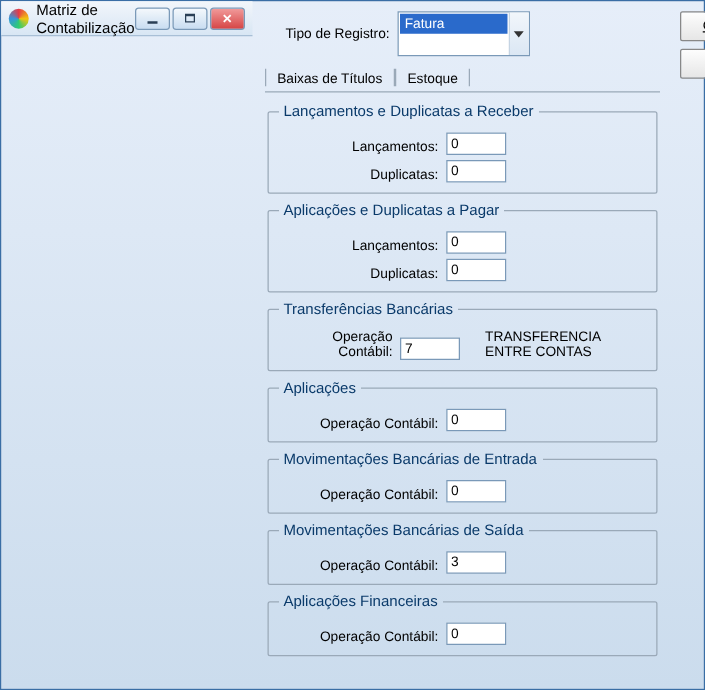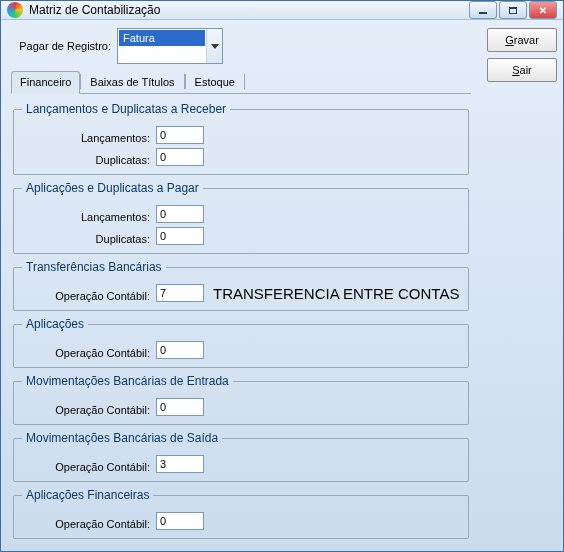--- a/index.html
+++ b/index.html
@@ -12,21 +12,21 @@
     height: 552px;
     overflow: hidden;
     user-select: none;
   }
   .window {
     width: 564px;
     height: 552px;
     border: 1px solid #3a6ea5;
     background: linear-gradient(#e6eef9, #cbdced);
     display: flex;
-    flex-direction: column;
+    flex-direction: row;
   }
   .titlebar {
     height: 28px;
     background: linear-gradient(#f2f6fb, #d8e6f4);
     display: flex;
     align-items: center;
     padding: 0 6px;
     border-bottom: 1px solid #a8bfd6;
   }
   .titlebar .app-icon {
@@ -187,22 +187,22 @@
   input.text {
     height: 18px;
     border: 1px solid #7a99b8;
     background: #fff;
     padding: 1px 3px;
     font-size: 11px;
     color: #000;
   }
   input.narrow { width: 48px; }
   .desc {
-    margin-left: 9px;
-    font-size: 15px;
+    margin-left: 20px;
+    font-size: 11px;
     color: #000;
   }
   .minline { display:inline-block; width:8px; height:2px; background:#2a3f55; position:relative; top:3px;}
   .maxbox { display:inline-block; width:8px; height:7px; border:1px solid #2a3f55; border-top:2px solid #2a3f55; }
 </style>
 </head>
 <body>
 
 <div class="window">
 
@@ -217,29 +217,28 @@
           <span class="maxbox"></span>
         </div>
       <div class="winbtn close">✕</div>
     </div>
   </div>
 
   <div class="body-area">
     <div class="main-panel">
 
       <div class="row">
-        <label>Pagar de Registro:</label>
+        <label>Tipo de Registro:</label>
         <div class="combo-display">
           <div class="sel">Fatura</div>
           <div class="arrow"></div>
         </div>
       </div>
 
       <div class="tabs">
-        <div class="tab active">Financeiro</div>
         <div class="tab-sep"></div>
         <div class="tab">Baixas de Títulos</div>
         <div class="tab-sep"></div>
         <div class="tab-sep"></div>
         <div class="tab">Estoque</div>
         <div class="tab-sep"></div>
       </div>
 
       <div class="tab-content">
 

